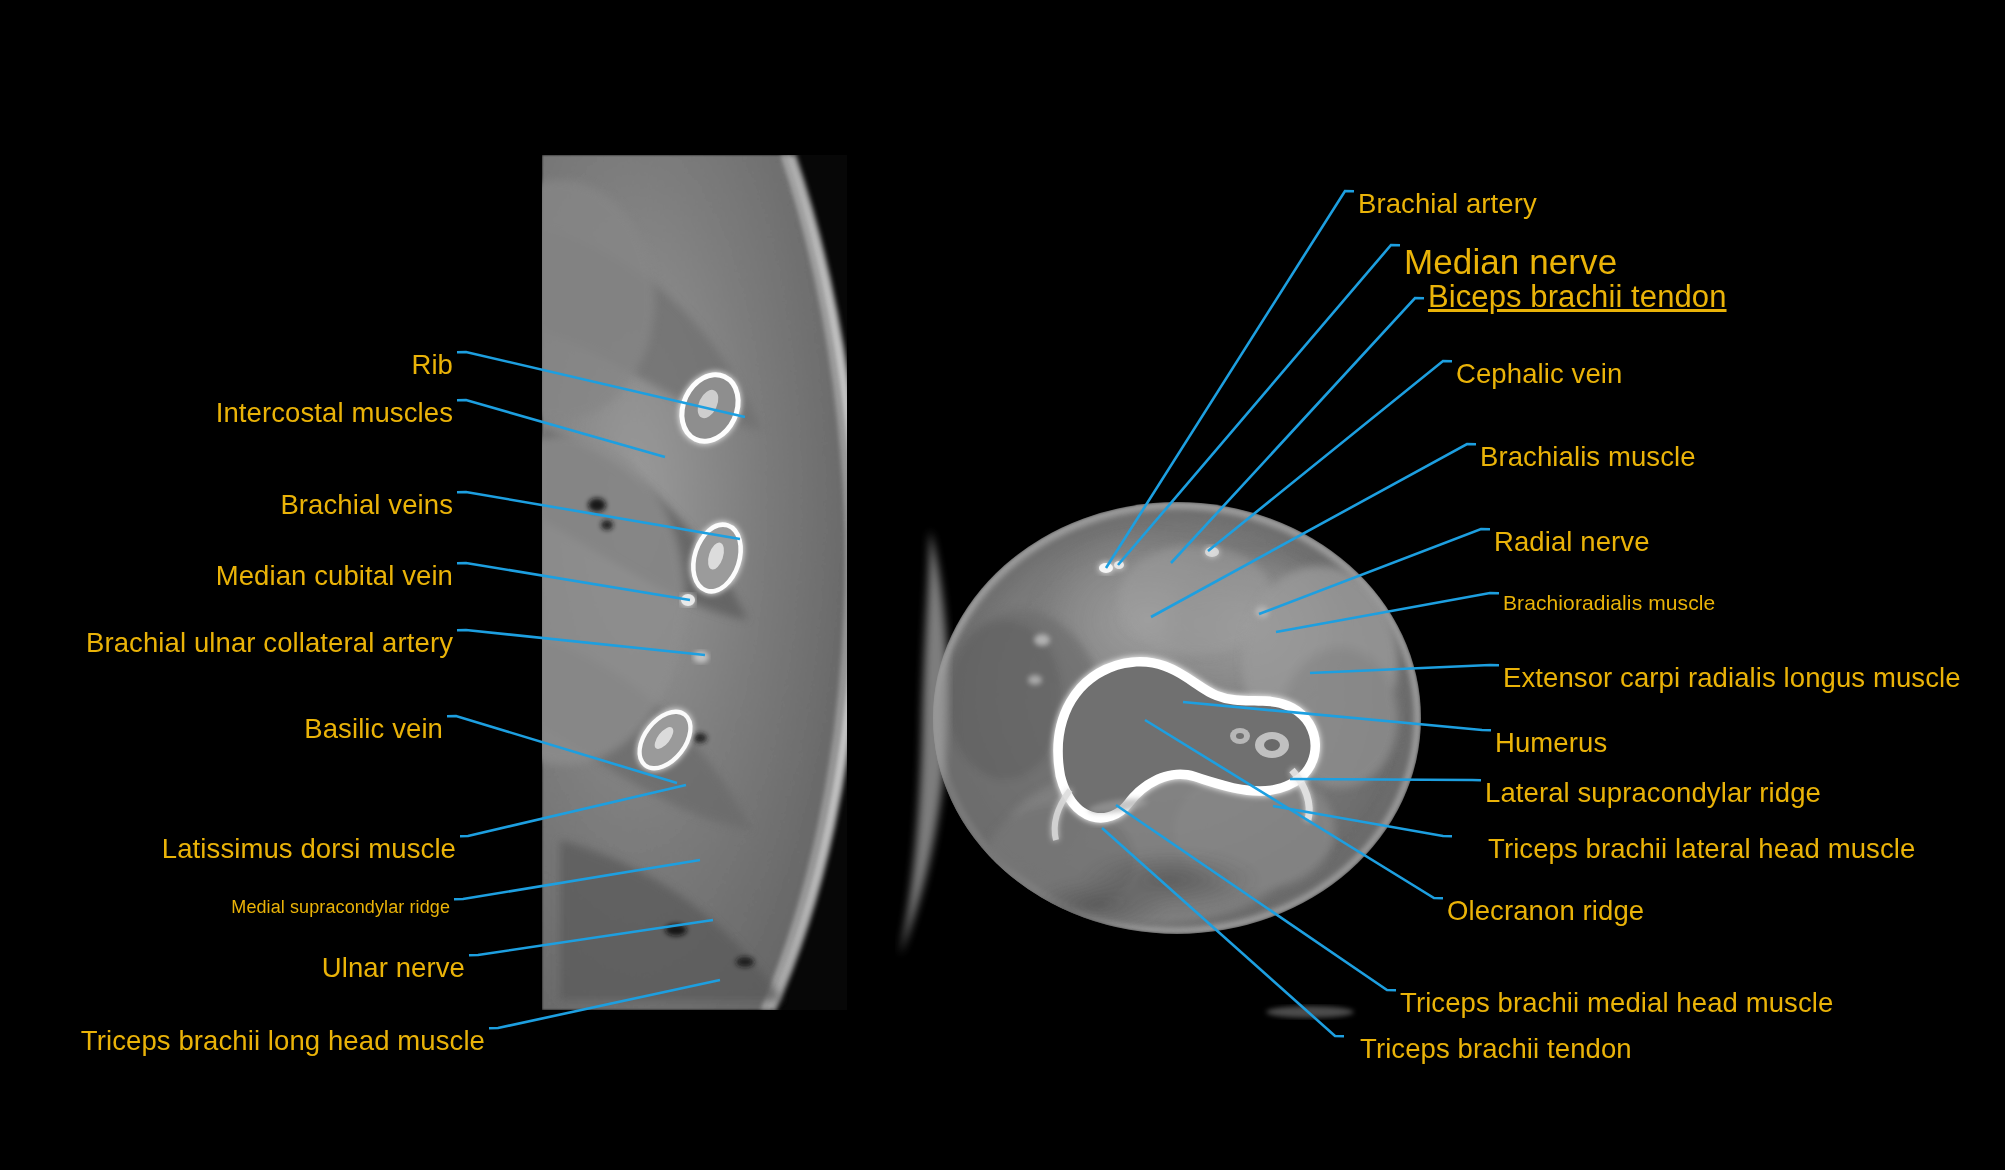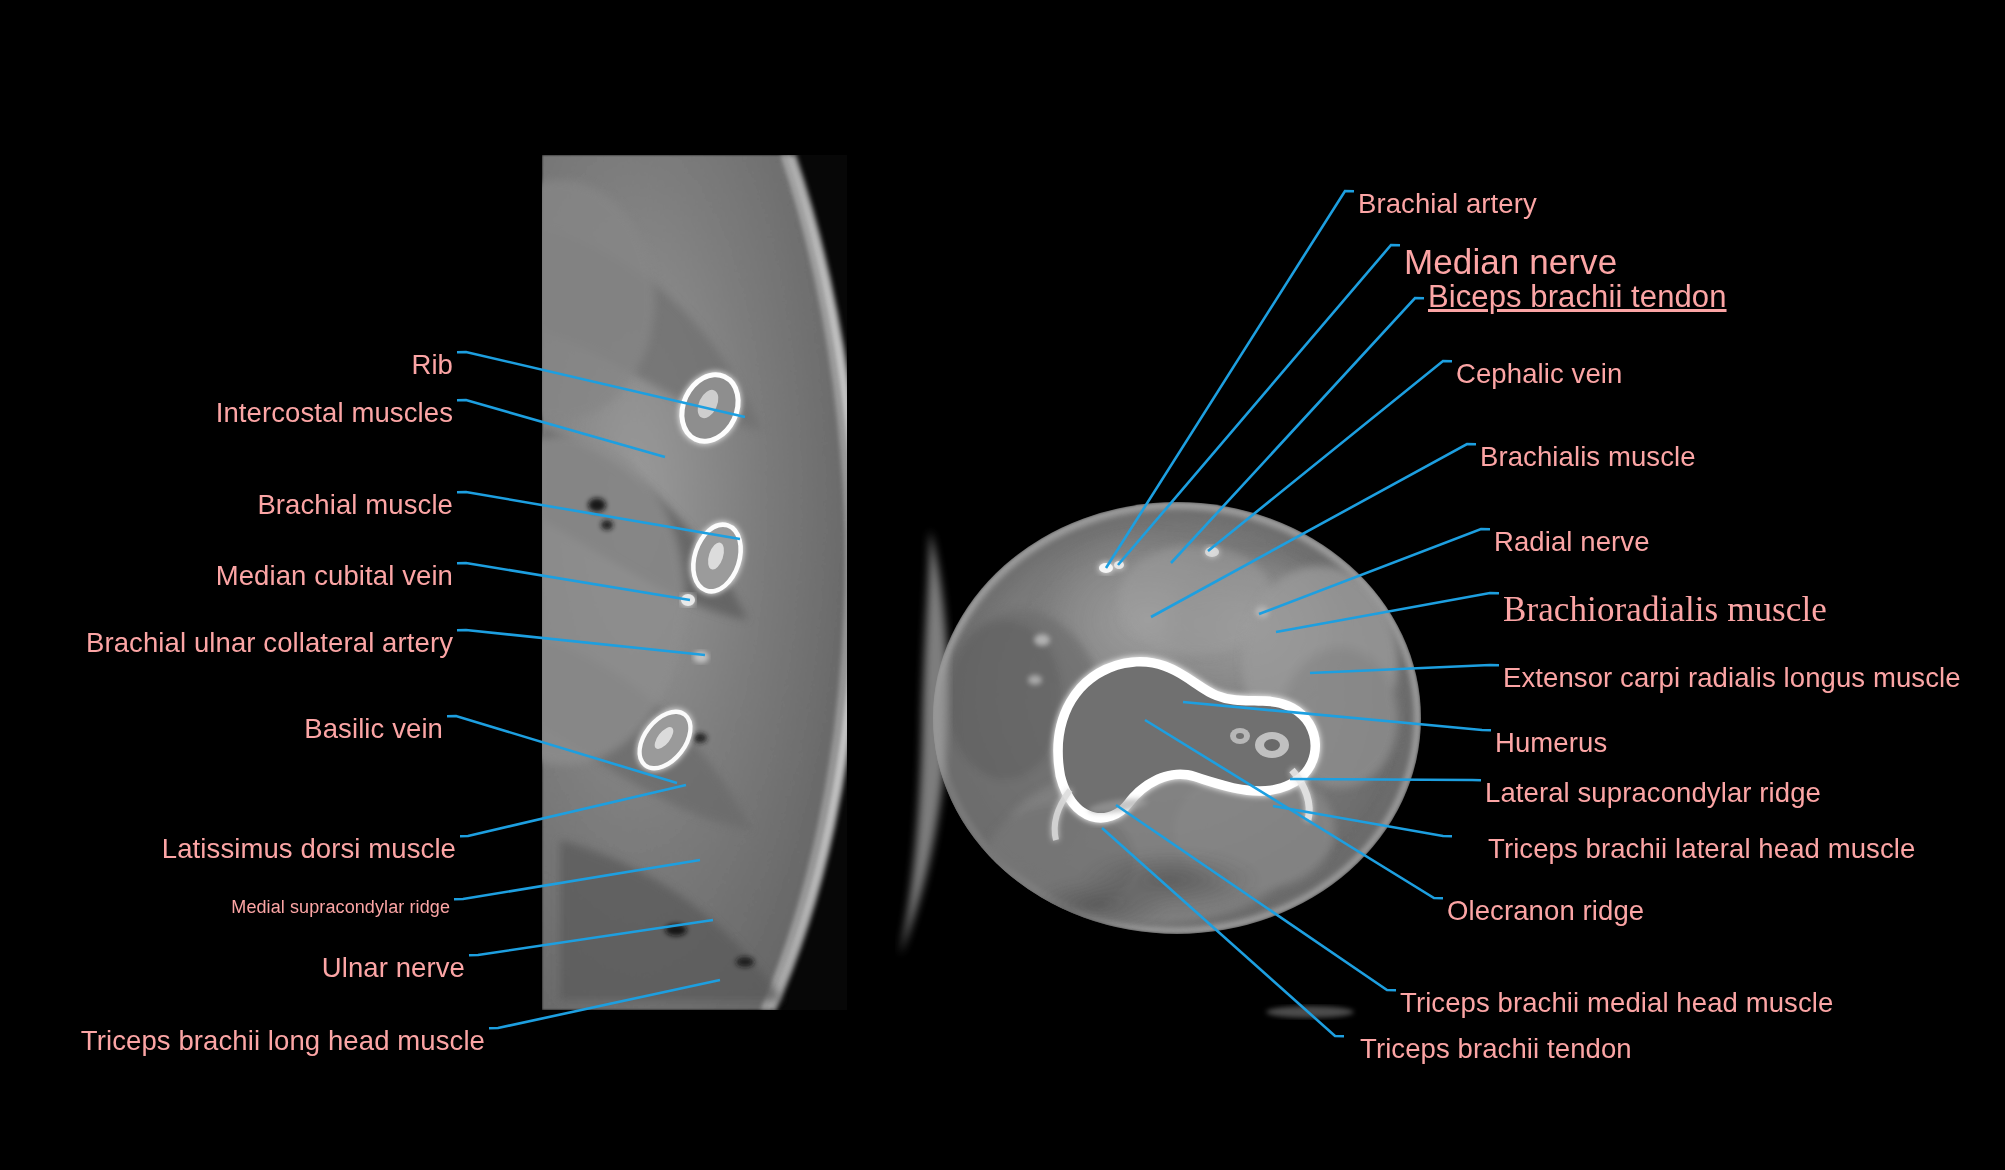--- a/index.html
+++ b/index.html
@@ -19,21 +19,21 @@
     position:absolute; left:0; top:0;
     width:2005px; height:1170px;
   }
   #overlay{
     position:absolute; left:0; top:0;
     width:2005px; height:1170px;
     pointer-events:none;
   }
   .lbl{
     position:absolute;
-    color:#fca5a5;
+    color:#eab308;
     font-size:27.5px;
     line-height:1;
     white-space:nowrap;
     letter-spacing:0.1px;
   }
   .lbl.right{ text-align:left; }
   .lbl.left{ text-align:right; }
   .leader{ fill:none; stroke:#1d9fe0; stroke-width:2.6; stroke-linejoin:miter; stroke-linecap:butt; }
 </style>
 </head>
@@ -293,37 +293,37 @@
         <path d="M 1452 836.2 L 1443 836 L 1273 806" class="leader" stroke="#1d9fe0"></path>
         <path d="M 1443 898.2 L 1434 898 L 1145 720" class="leader" stroke="#1d9fe0"></path>
         <path d="M 1396 990.2 L 1387 990 L 1116 805" class="leader" stroke="#1d9fe0"></path>
         <path d="M 1344 1036.2 L 1335 1036 L 1102 828" class="leader" stroke="#1d9fe0"></path>
       </g>
   </svg>
 
   <div id="labels-left">
       <div class="lbl left" style="font-size: 27.5px; top: 350.55px; left: 0px; width: 453px;">Rib</div>
       <div class="lbl left" style="font-size: 27.5px; top: 398.55px; left: 0px; width: 453px;">Intercostal muscles</div>
-      <div class="lbl left" style="font-size: 27.5px; top: 490.55px; left: 0px; width: 453px;">Brachial muscle</div>
+      <div class="lbl left" style="font-size: 27.5px; top: 490.55px; left: 0px; width: 453px;">Brachial veins</div>
       <div class="lbl left" style="font-size: 27.5px; top: 561.55px; left: 0px; width: 453px;">Median cubital vein</div>
       <div class="lbl left" style="font-size: 27.5px; top: 628.55px; left: 0px; width: 453px;">Brachial ulnar collateral artery</div>
       <div class="lbl left" style="font-size: 27.5px; top: 714.55px; left: 0px; width: 443px;">Basilic vein</div>
       <div class="lbl left" style="font-size: 27.5px; top: 834.55px; left: 0px; width: 456px;">Latissimus dorsi muscle</div>
       <div class="lbl left" style="font-size: 18px; top: 897.55px; left: 0px; width: 450px; text-align: right;">Medial supracondylar ridge</div>
       <div class="lbl left" style="font-size: 27.5px; top: 953.55px; left: 0px; width: 465px;">Ulnar nerve</div>
       <div class="lbl left" style="font-size: 27.5px; top: 1026.55px; left: 0px; width: 485px;">Triceps brachii long head muscle</div>
     </div>
   <div id="labels-right">
       <div class="lbl right" style="font-size: 27.5px; top: 189.55px; left: 1358px;">Brachial artery</div>
       <div class="lbl right" style="font-size: 35px; top: 243.55px; left: 1404px;">Median nerve</div>
       <div class="lbl right" style="font-size: 31px; top: 281px; left: 1428px; text-decoration: underline;">Biceps brachii tendon</div>
       <div class="lbl right" style="font-size: 27.5px; top: 359.55px; left: 1456px;">Cephalic vein</div>
       <div class="lbl right" style="font-size: 27.5px; top: 442.55px; left: 1480px;">Brachialis muscle</div>
       <div class="lbl right" style="font-size: 27.5px; top: 527.55px; left: 1494px;">Radial nerve</div>
-      <div class="lbl right" style="font-size: 35px; top: 591.55px; left: 1503px; font-family: Liberation Serif, serif;">Brachioradialis muscle</div>
+      <div class="lbl right" style="font-size: 21px; top: 591.55px; left: 1503px;">Brachioradialis muscle</div>
       <div class="lbl right" style="font-size: 27.5px; top: 663.55px; left: 1503px;">Extensor carpi radialis longus muscle</div>
       <div class="lbl right" style="font-size: 27.5px; top: 728.55px; left: 1495px;">Humerus</div>
       <div class="lbl right" style="font-size: 27.5px; top: 778.55px; left: 1485px;">Lateral supracondylar ridge</div>
       <div class="lbl right" style="font-size: 27.5px; top: 834.55px; left: 1456px; margin-left: 32px;">Triceps brachii lateral head muscle</div>
       <div class="lbl right" style="font-size: 27.5px; top: 896.55px; left: 1447px;">Olecranon ridge</div>
       <div class="lbl right" style="font-size: 27.5px; top: 988.55px; left: 1400px;">Triceps brachii medial head muscle</div>
       <div class="lbl right" style="font-size: 27.5px; top: 1034.55px; left: 1348px; margin-left: 12px;">Triceps brachii tendon</div>
     </div>
 
 </div>

